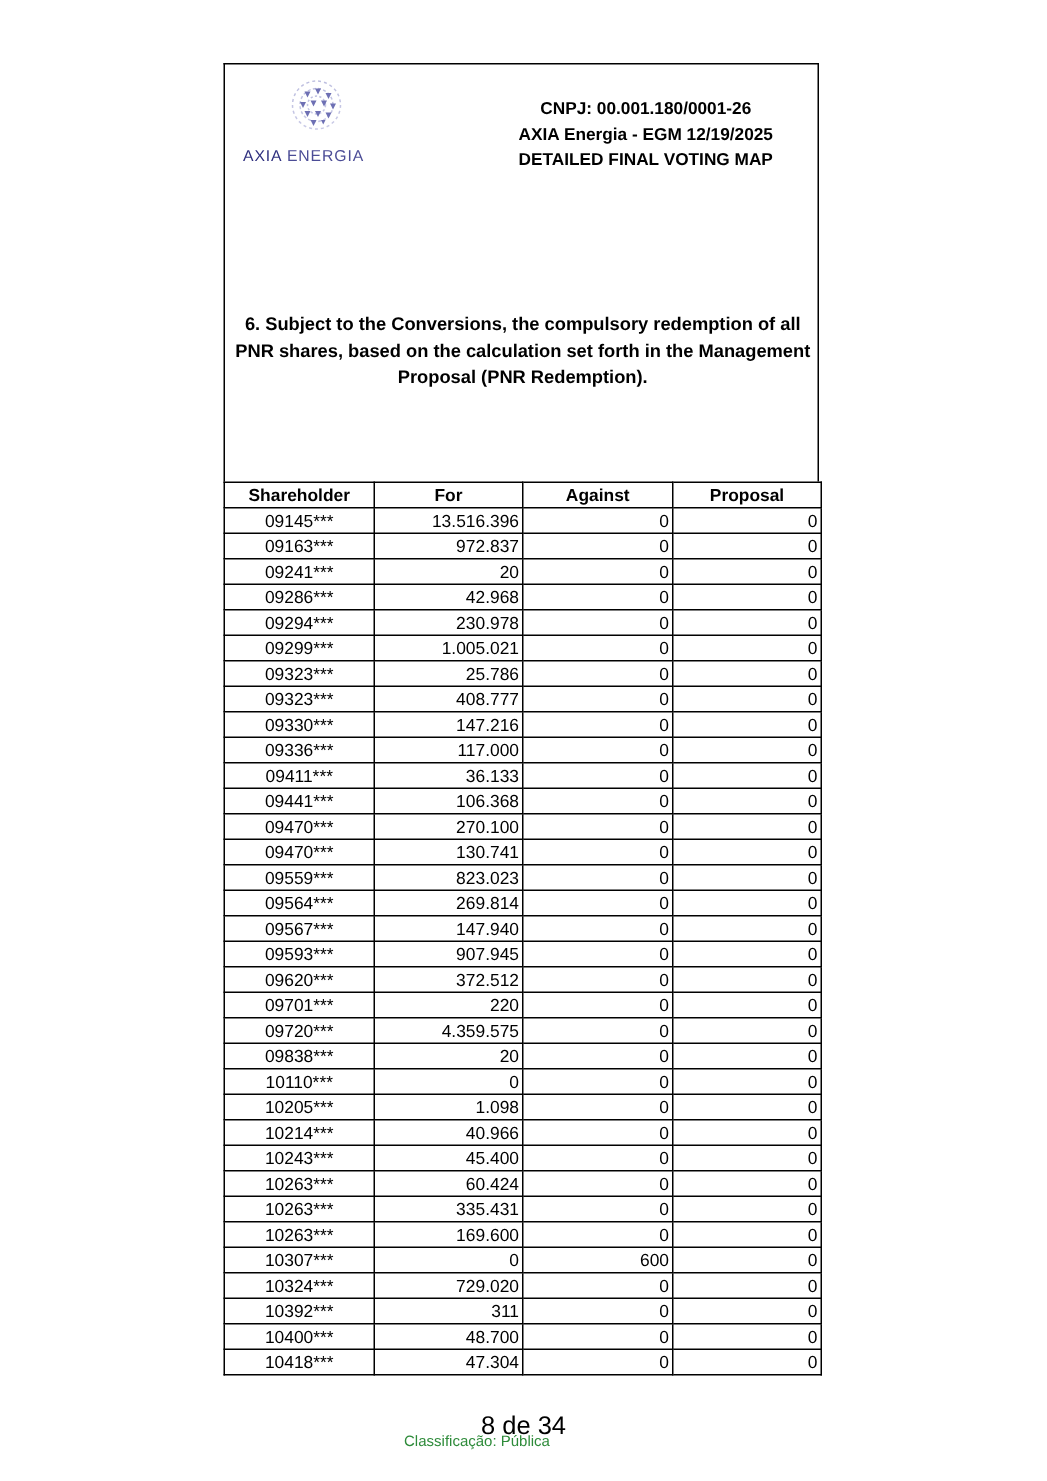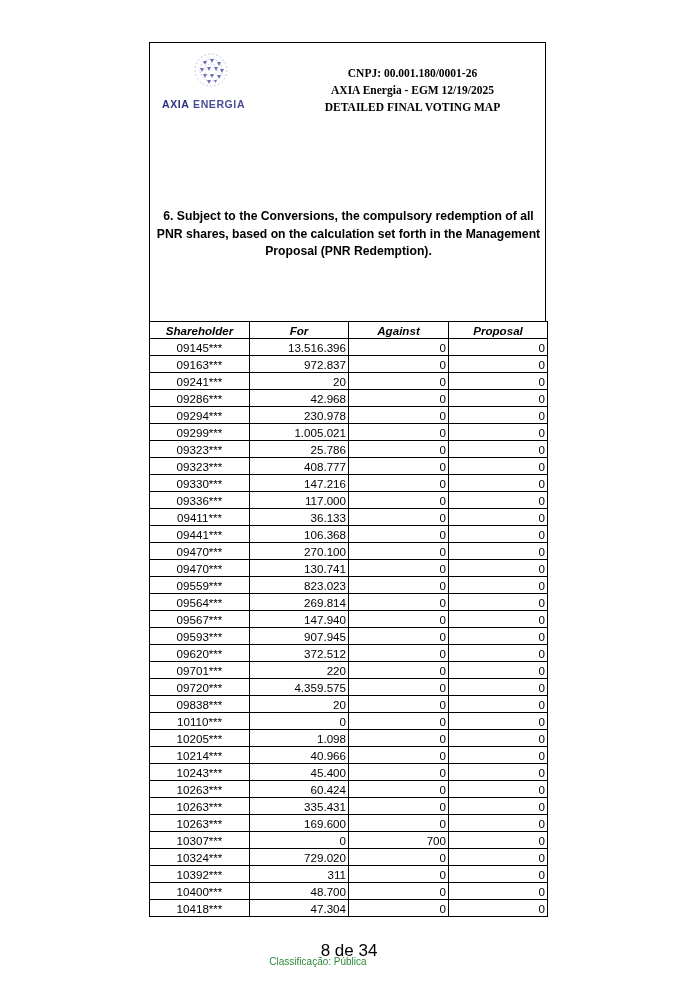--- a/index.html
+++ b/index.html
@@ -4,30 +4,30 @@
 <style>
   html, body { margin: 0; padding: 0; background: #ffffff; }
   body { width: 698px; height: 987px; position: relative; font-family: "Liberation Sans", sans-serif; color: #000; overflow: hidden; }
   .page-box {
     position: absolute; left: 149px; top: 42px; width: 397px; height: 279px;
     border: 1.5px solid #000; border-bottom: none; box-sizing: border-box;
   }
   .logo { position: absolute; left: 12px; top: 8px; width: 92px; height: 60px; }
   .logo-mark { position: absolute; left: 26px; top: 0; width: 46px; height: 40px; }
   .logo-text { position: absolute; left: 0; top: 47px; font-size: 10.5px; letter-spacing: 0.6px; color: #2e2f7f; white-space: nowrap; }
-  .logo-text b { font-weight: 700; }
-  .logo-text span.light { font-weight: 700; color: #4b4c96; }
-  .header-lines { position: absolute; left: 130px; top: 22px; width: 265px; text-align: center; font-weight: 700; font-size: 11.5px; line-height: 17px; font-family: Liberation Serif, serif; }
+  .logo-text b { font-weight: 400; }
+  .logo-text span.light { font-weight: 400; color: #4b4c96; }
+  .header-lines { position: absolute; left: 148px; top: 22px; width: 265px; text-align: center; font-weight: 700; font-size: 11.5px; line-height: 17px; }
   .question { position: absolute; left: 4px; top: 165px; width: 389px; text-align: center; font-weight: 700; font-size: 12.2px; line-height: 17.5px; }
   table.votes {
     position: absolute; left: 149px; top: 321px; border-collapse: collapse; table-layout: fixed;
     font-size: 11.6px;
   }
   table.votes th, table.votes td { border: 1.3px solid #000; height: 16px; padding: 0 2px; line-height: 15px; white-space: nowrap; overflow: hidden; }
-  table.votes th { font-weight: 700; text-align: center; font-style: italic; }
+  table.votes th { font-weight: 700; text-align: center; }
   table.votes td.sh { text-align: center; }
   table.votes td.num { text-align: right; }
   col.c1 { width: 100px; } col.c2 { width: 99px; } col.c3 { width: 100px; } col.c4 { width: 99px; }
   .footer-page { position: absolute; left: 0; width: 698px; top: 941px; text-align: center; font-size: 17px; }
   .footer-class { position: absolute; left: 0; width: 636px; top: 956px; text-align: center; font-size: 10px; color: #2e8b3a; }
 </style>
 </head>
 <body>
 
 <div class="page-box">
@@ -257,21 +257,21 @@
       </tr>
       <tr>
         <td class="sh">10263***</td>
         <td class="num">169.600</td>
         <td class="num">0</td>
         <td class="num">0</td>
       </tr>
       <tr>
         <td class="sh">10307***</td>
         <td class="num">0</td>
-        <td class="num">700</td>
+        <td class="num">600</td>
         <td class="num">0</td>
       </tr>
       <tr>
         <td class="sh">10324***</td>
         <td class="num">729.020</td>
         <td class="num">0</td>
         <td class="num">0</td>
       </tr>
       <tr>
         <td class="sh">10392***</td>

